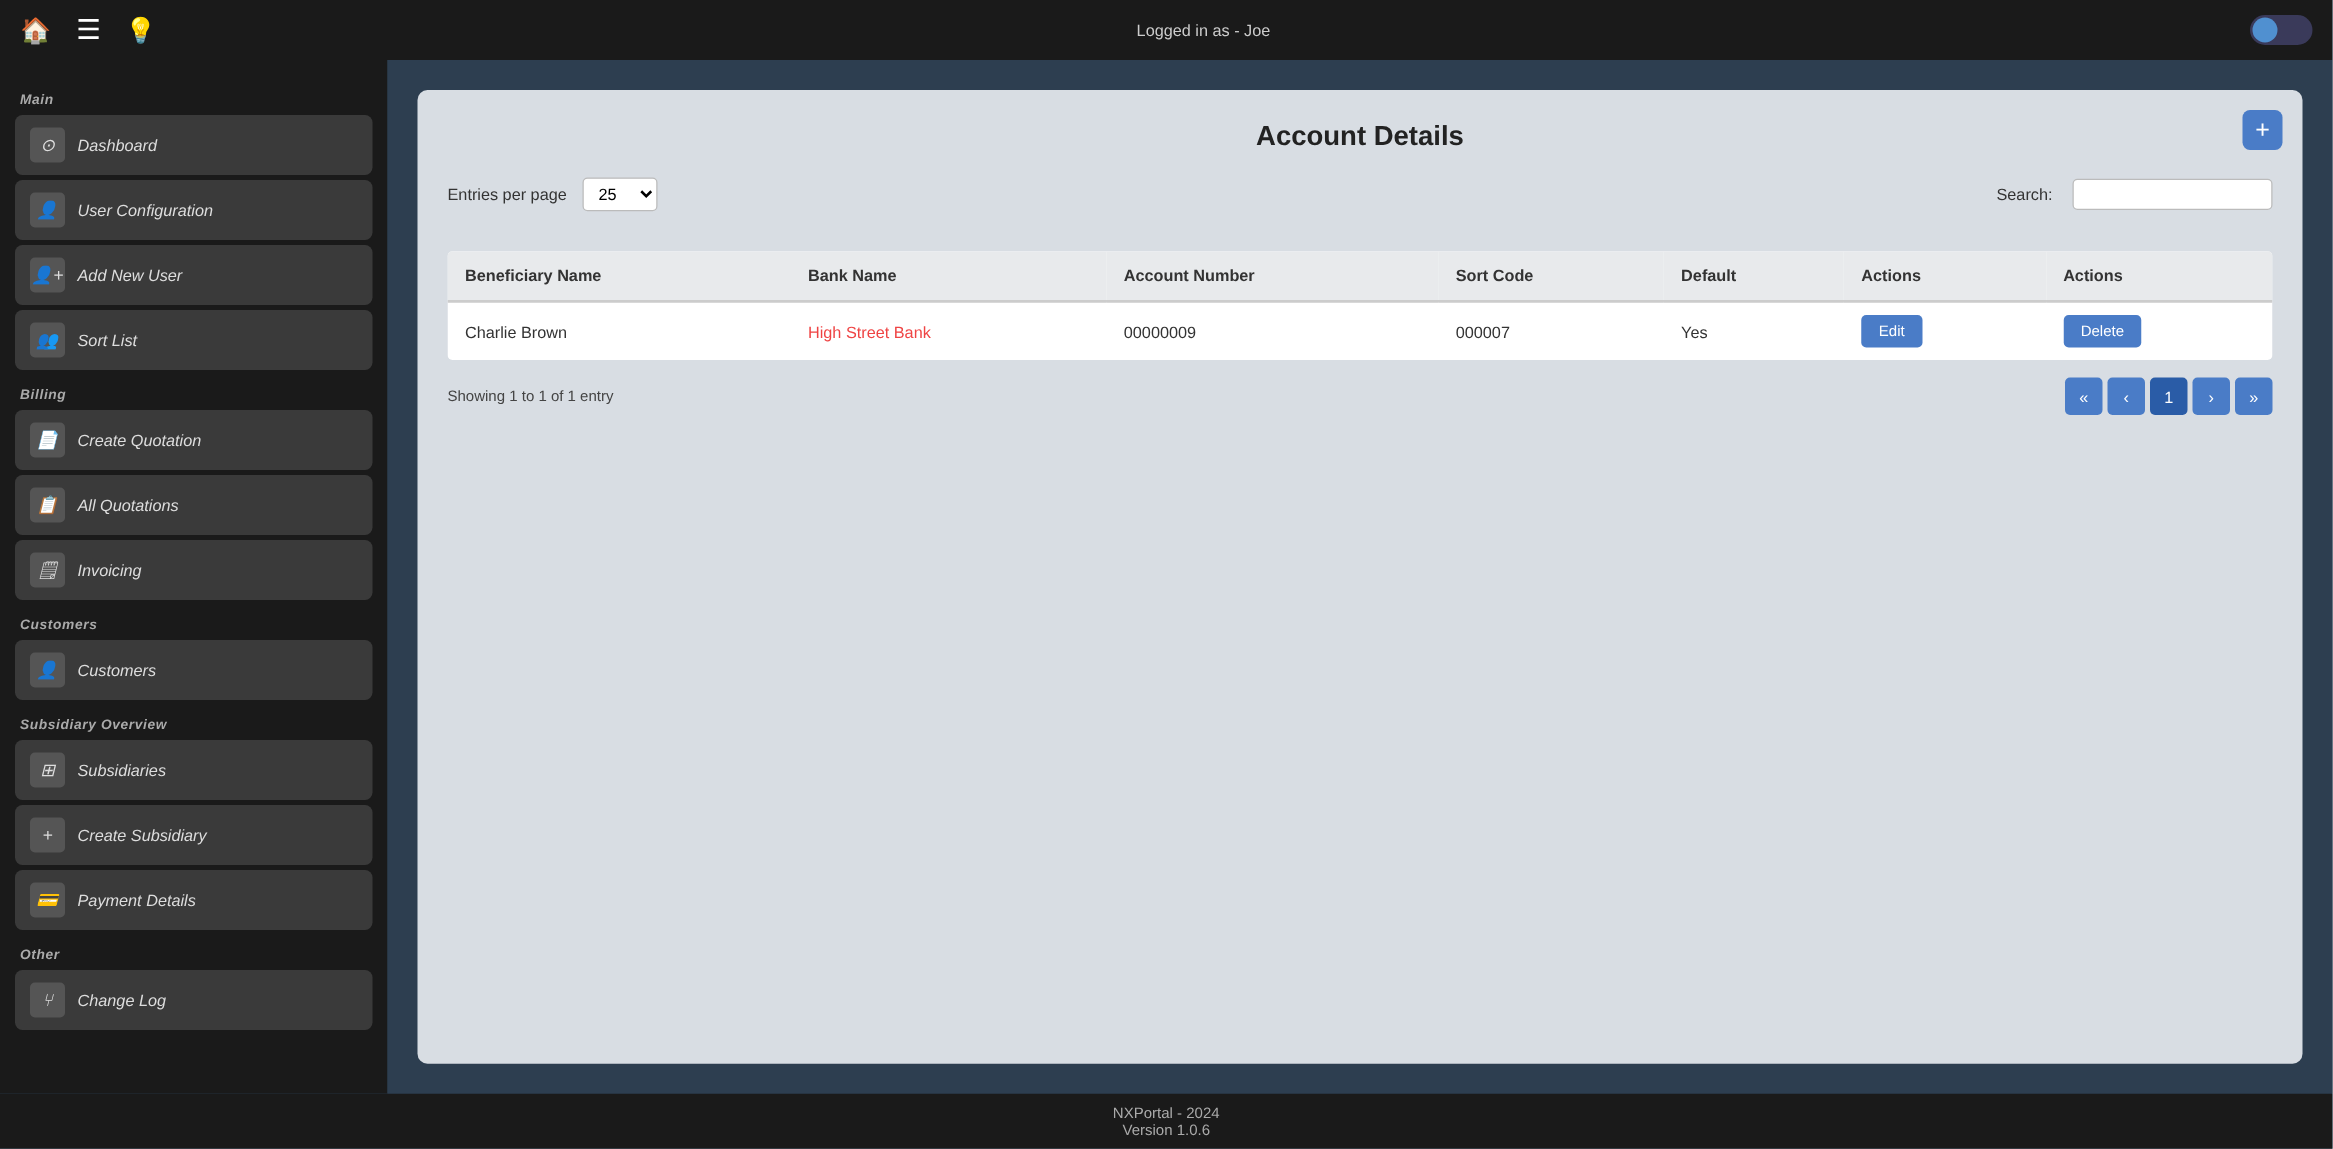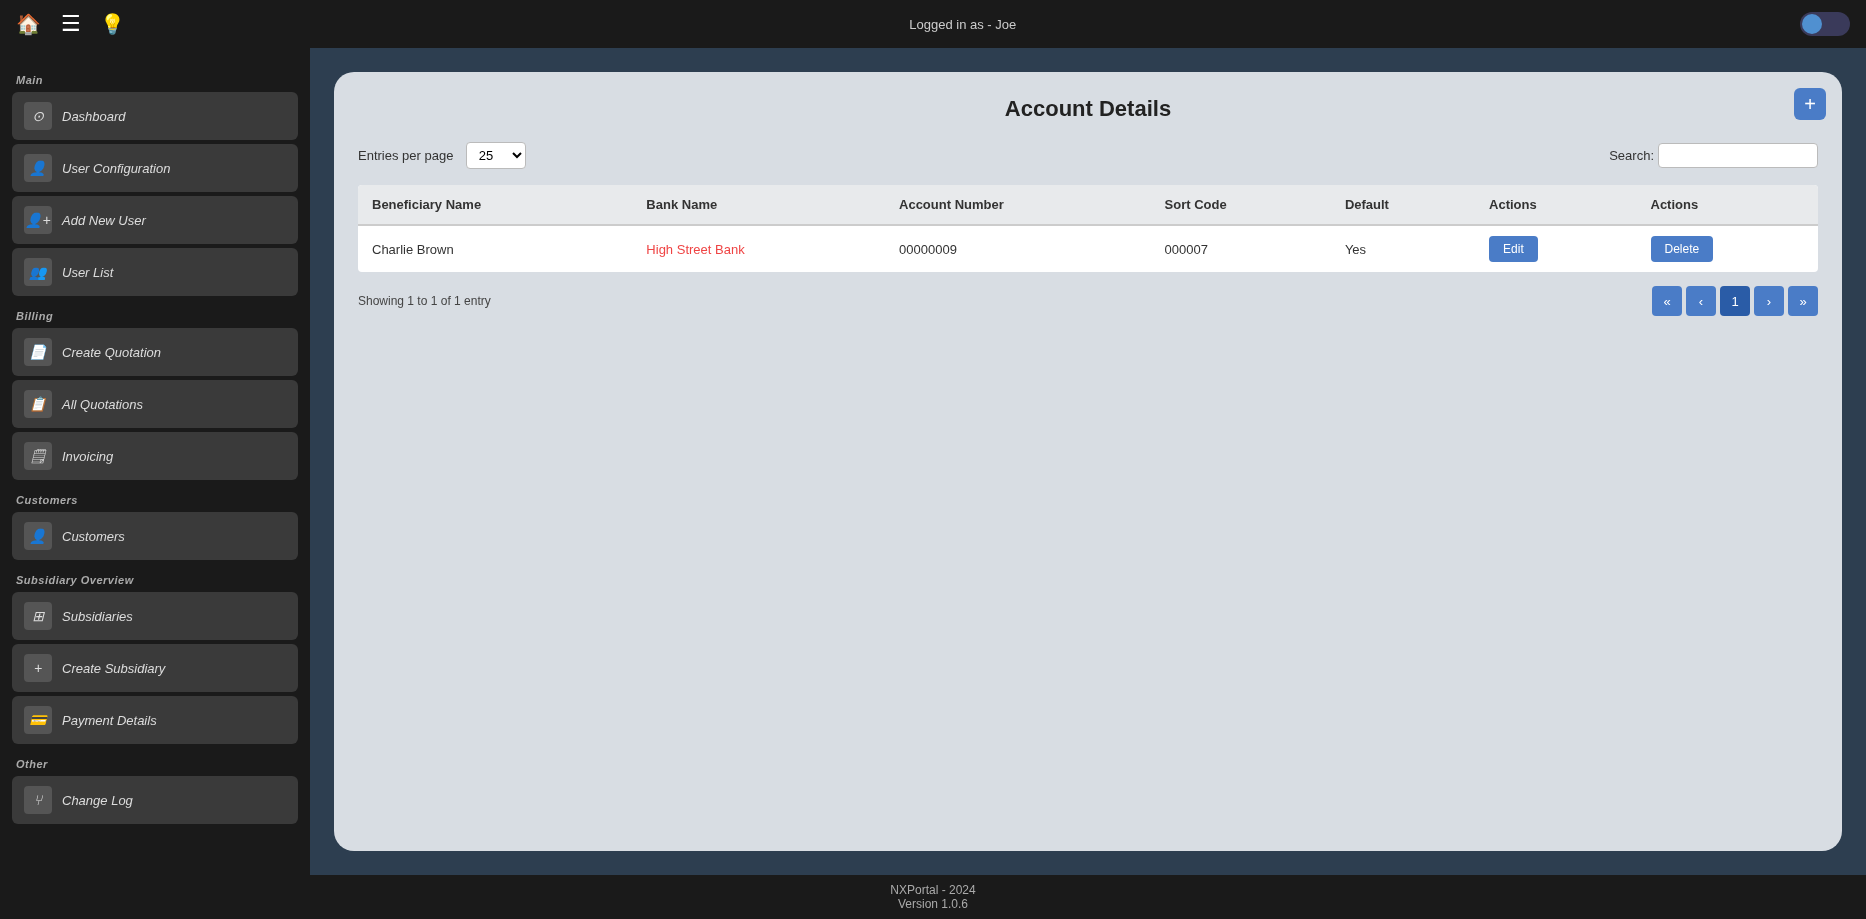--- a/index.html
+++ b/index.html
@@ -84,21 +84,21 @@
       background: #2d3e50;
       overflow-y: auto;
       padding: 24px;
       display: flex;
       flex-direction: column;
     }
 
     
     .card {
       background: #d8dde3;
-      border-radius: 20px;
+      border-radius: 8px;
       padding: 24px;
       flex: 1;
       position: relative;
     }
     .card-title {
       text-align: center;
       font-size: 22px;
       font-weight: 600;
       color: #222;
       margin-bottom: 20px;
@@ -114,32 +114,32 @@
       font-size: 20px;
       cursor: pointer;
       display: flex; align-items: center; justify-content: center;
     }
 
     
     .controls-row {
       display: flex;
       align-items: center;
       justify-content: space-between;
-      margin-bottom: 16px;
+      margin-bottom: 32px;
     }
     .entries-label { font-size: 13px; color: #333; }
     .entries-select {
       margin-left: 8px;
       padding: 4px 8px;
       border-radius: 4px;
       border: 1px solid #bbb;
       background: white;
       font-size: 13px;
     }
-    .search-row { display: flex; align-items: center; gap: 4px; font-size: 13px; color: #333; }
+    .search-row { display: flex; align-items: center; gap: 16px; font-size: 13px; color: #333; }
     .search-input {
       border: 1px solid #bbb;
       border-radius: 4px;
       padding: 4px 8px;
       font-size: 13px;
       background: white;
       width: 160px;
     }
 
     
@@ -241,21 +241,21 @@
       <div class="sidebar-item">
         <div class="sidebar-icon">👤</div>
         <span>User Configuration</span>
       </div>
       <div class="sidebar-item">
         <div class="sidebar-icon">👤+</div>
         <span>Add New User</span>
       </div>
       <div class="sidebar-item">
         <div class="sidebar-icon">👥</div>
-        <span>User List</span>
+        <span>Sort List</span>
       </div>
       <div class="sidebar-section-label">Billing</div>
       <div class="sidebar-item">
         <div class="sidebar-icon">📄</div>
         <span>Create Quotation</span>
       </div>
       <div class="sidebar-item">
         <div class="sidebar-icon">📋</div>
         <span>All Quotations</span>
       </div>

